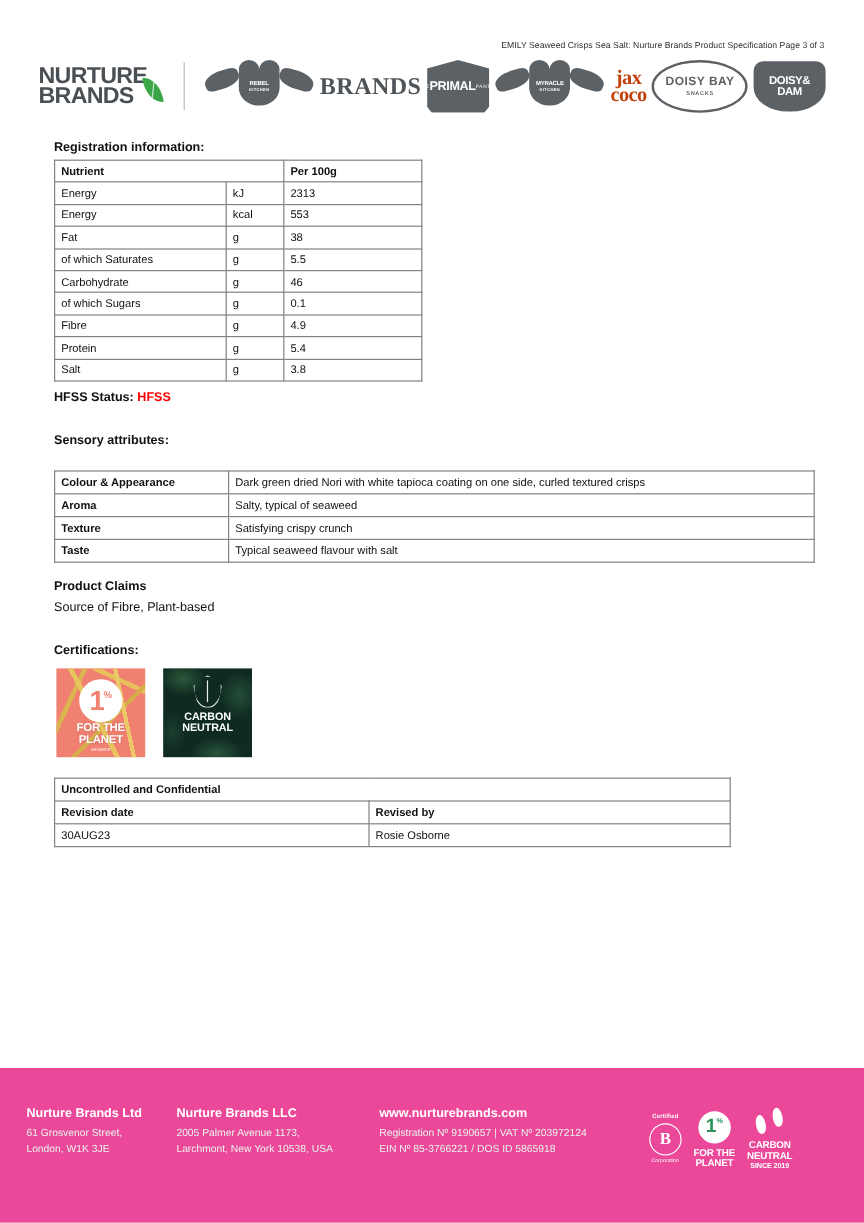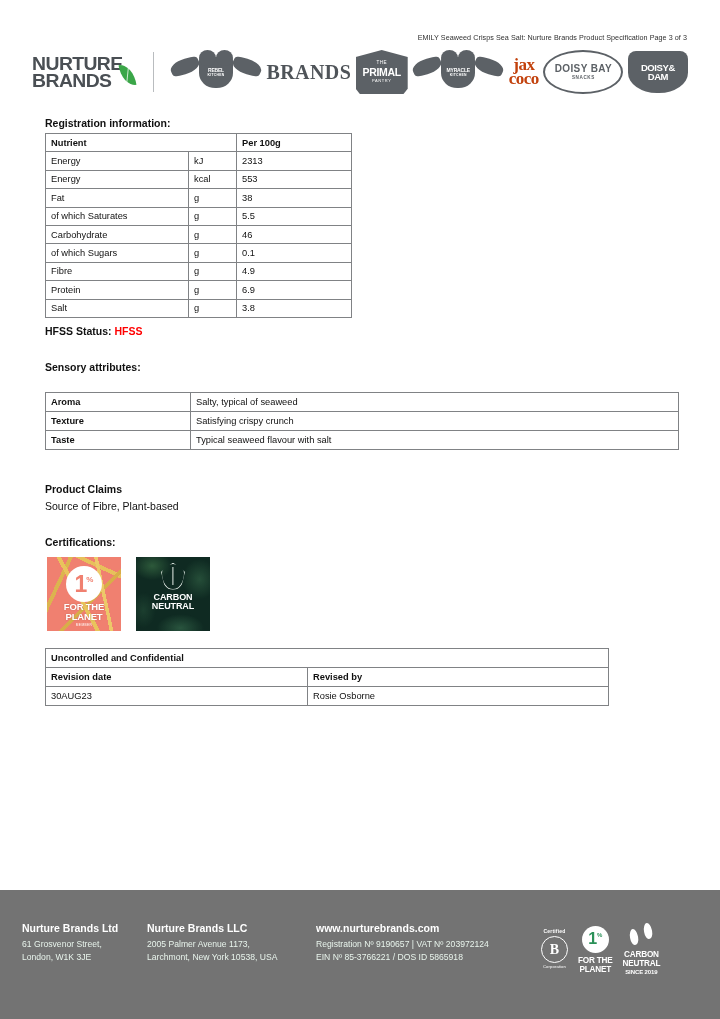--- a/index.html
+++ b/index.html
@@ -159,21 +159,21 @@
     color: #4f5459;
   }
   
   .primal {
     width: 52px;
     height: 44px;
     background: #5c6166;
     color: #fff;
     clip-path: polygon(50% 0%, 100% 16%, 100% 88%, 92% 100%, 8% 100%, 0% 88%, 0% 16%);
     display: flex;
-    flex-direction: column;
+    flex-direction: row;
     align-items: center;
     justify-content: center;
     line-height: 1;
   }
   .primal .t1 { font-size: 4.6px; letter-spacing: 0.4px; }
   .primal .t2 { font-size: 10.5px; font-weight: bold; letter-spacing: -0.3px; margin: 1px 0; }
   .primal .t3 { font-size: 4px; letter-spacing: 0.6px; }
   
   .jax {
     font-family: "Liberation Serif", serif;
@@ -375,21 +375,21 @@
     margin-bottom: 14px;
   }
 
   
   .footer {
     position: absolute;
     left: 0;
     top: 890px;
     width: 720px;
     height: 129px;
-    background: #737373;
+    background: #ec4899;
     color: #ffffff;
   }
   .footer-inner {
     position: absolute;
     left: 22px;
     top: 32px;
     right: 16px;
     display: flex;
     align-items: flex-start;
   }
@@ -580,21 +580,21 @@
         <td>0.1</td>
       </tr>
       <tr>
         <td>Fibre</td>
         <td>g</td>
         <td>4.9</td>
       </tr>
       <tr>
         <td>Protein</td>
         <td>g</td>
-        <td>6.9</td>
+        <td>5.4</td>
       </tr>
       <tr>
         <td>Salt</td>
         <td>g</td>
         <td>3.8</td>
       </tr>
     </tbody>
   </table>
 
   <div class="section-title" style="left:45px; top:325px;">
@@ -603,20 +603,24 @@
   </div>
 
   <div class="section-title" style="left:45px; top:361px;">Sensory attributes:</div>
 
   <table class="doc-table" id="sensory-table">
     <colgroup>
         <col class="s1">
         <col class="s2">
       </colgroup>
     <tbody>
+      <tr>
+        <td class="hdr">Colour &amp; Appearance</td>
+        <td>Dark green dried Nori with white tapioca coating on one side, curled textured crisps</td>
+      </tr>
       <tr>
         <td class="hdr">Aroma</td>
         <td>Salty, typical of seaweed</td>
       </tr>
       <tr>
         <td class="hdr">Texture</td>
         <td>Satisfying crispy crunch</td>
       </tr>
       <tr>
         <td class="hdr">Taste</td>

